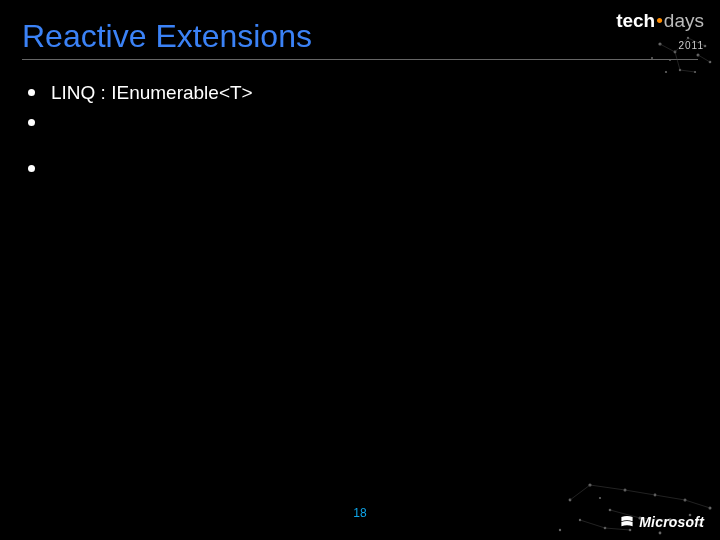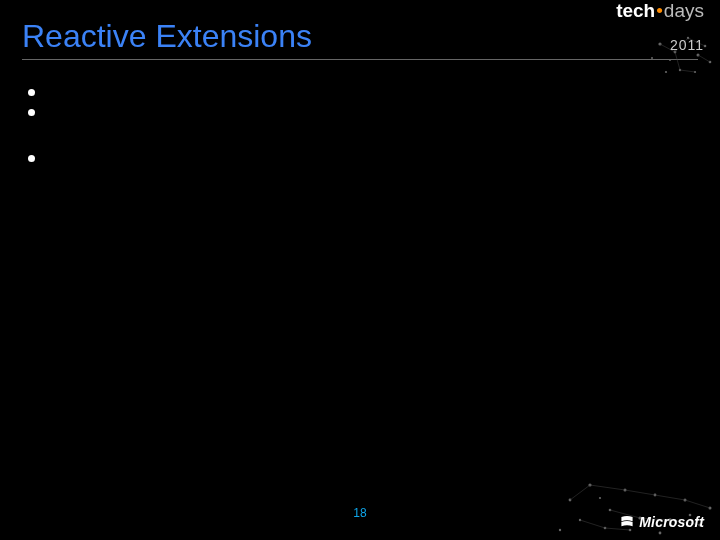--- a/index.html
+++ b/index.html
@@ -76,37 +76,37 @@
     }
     .ms-wordmark {
       font-size: 14px;
       font-weight: 600;
       font-style: italic;
       color: #fff;
       letter-spacing: 0.2px;
     }
     .techdays {
       position: absolute;
-      top: 0;
+      top: 10px;
       right: 16px;
       text-align: right;
     }
     .techdays-text {
       font-size: 19px;
       color: #fff;
       font-weight: 300;
     }
     .techdays-text .bold { font-weight: 600; }
     .techdays-text .dot { color: #ff8c00; padding: 0 1px; }
     .techdays-text .light { color: #bbb; }
     .techdays-year {
-      font-size: 14px;
+      font-size: 10px;
       color: #ccc;
       letter-spacing: 1px;
-      margin-top: 15px;
+      margin-top: 8px;
     }
     .deco-svg {
       position: absolute;
       pointer-events: none;
     }
     .deco-top { top: 0; right: 0; width: 200px; height: 100px; }
     .deco-bottom { bottom: 0; right: 0; width: 260px; height: 140px; }
   </style>
 </head>
 <body>
@@ -144,20 +144,21 @@
     <div class="techdays-year">2011</div>
   </div>
 
   <h1 class="title">Reactive Extensions</h1>
   <hr class="title-line">
 
   <div class="content">
     <div class="group">
       <div class="bullet-item">
         <span class="bullet-dot"></span>
+        <span class="bullet-text">LINQ : IEnumerable&lt;T&gt;</span>
       </div>
       <div class="bullet-item">
         <span class="bullet-dot"></span>
       </div>
     </div>
 
 
     <div class="group">
       <div class="bullet-item">
         <span class="bullet-dot"></span>

